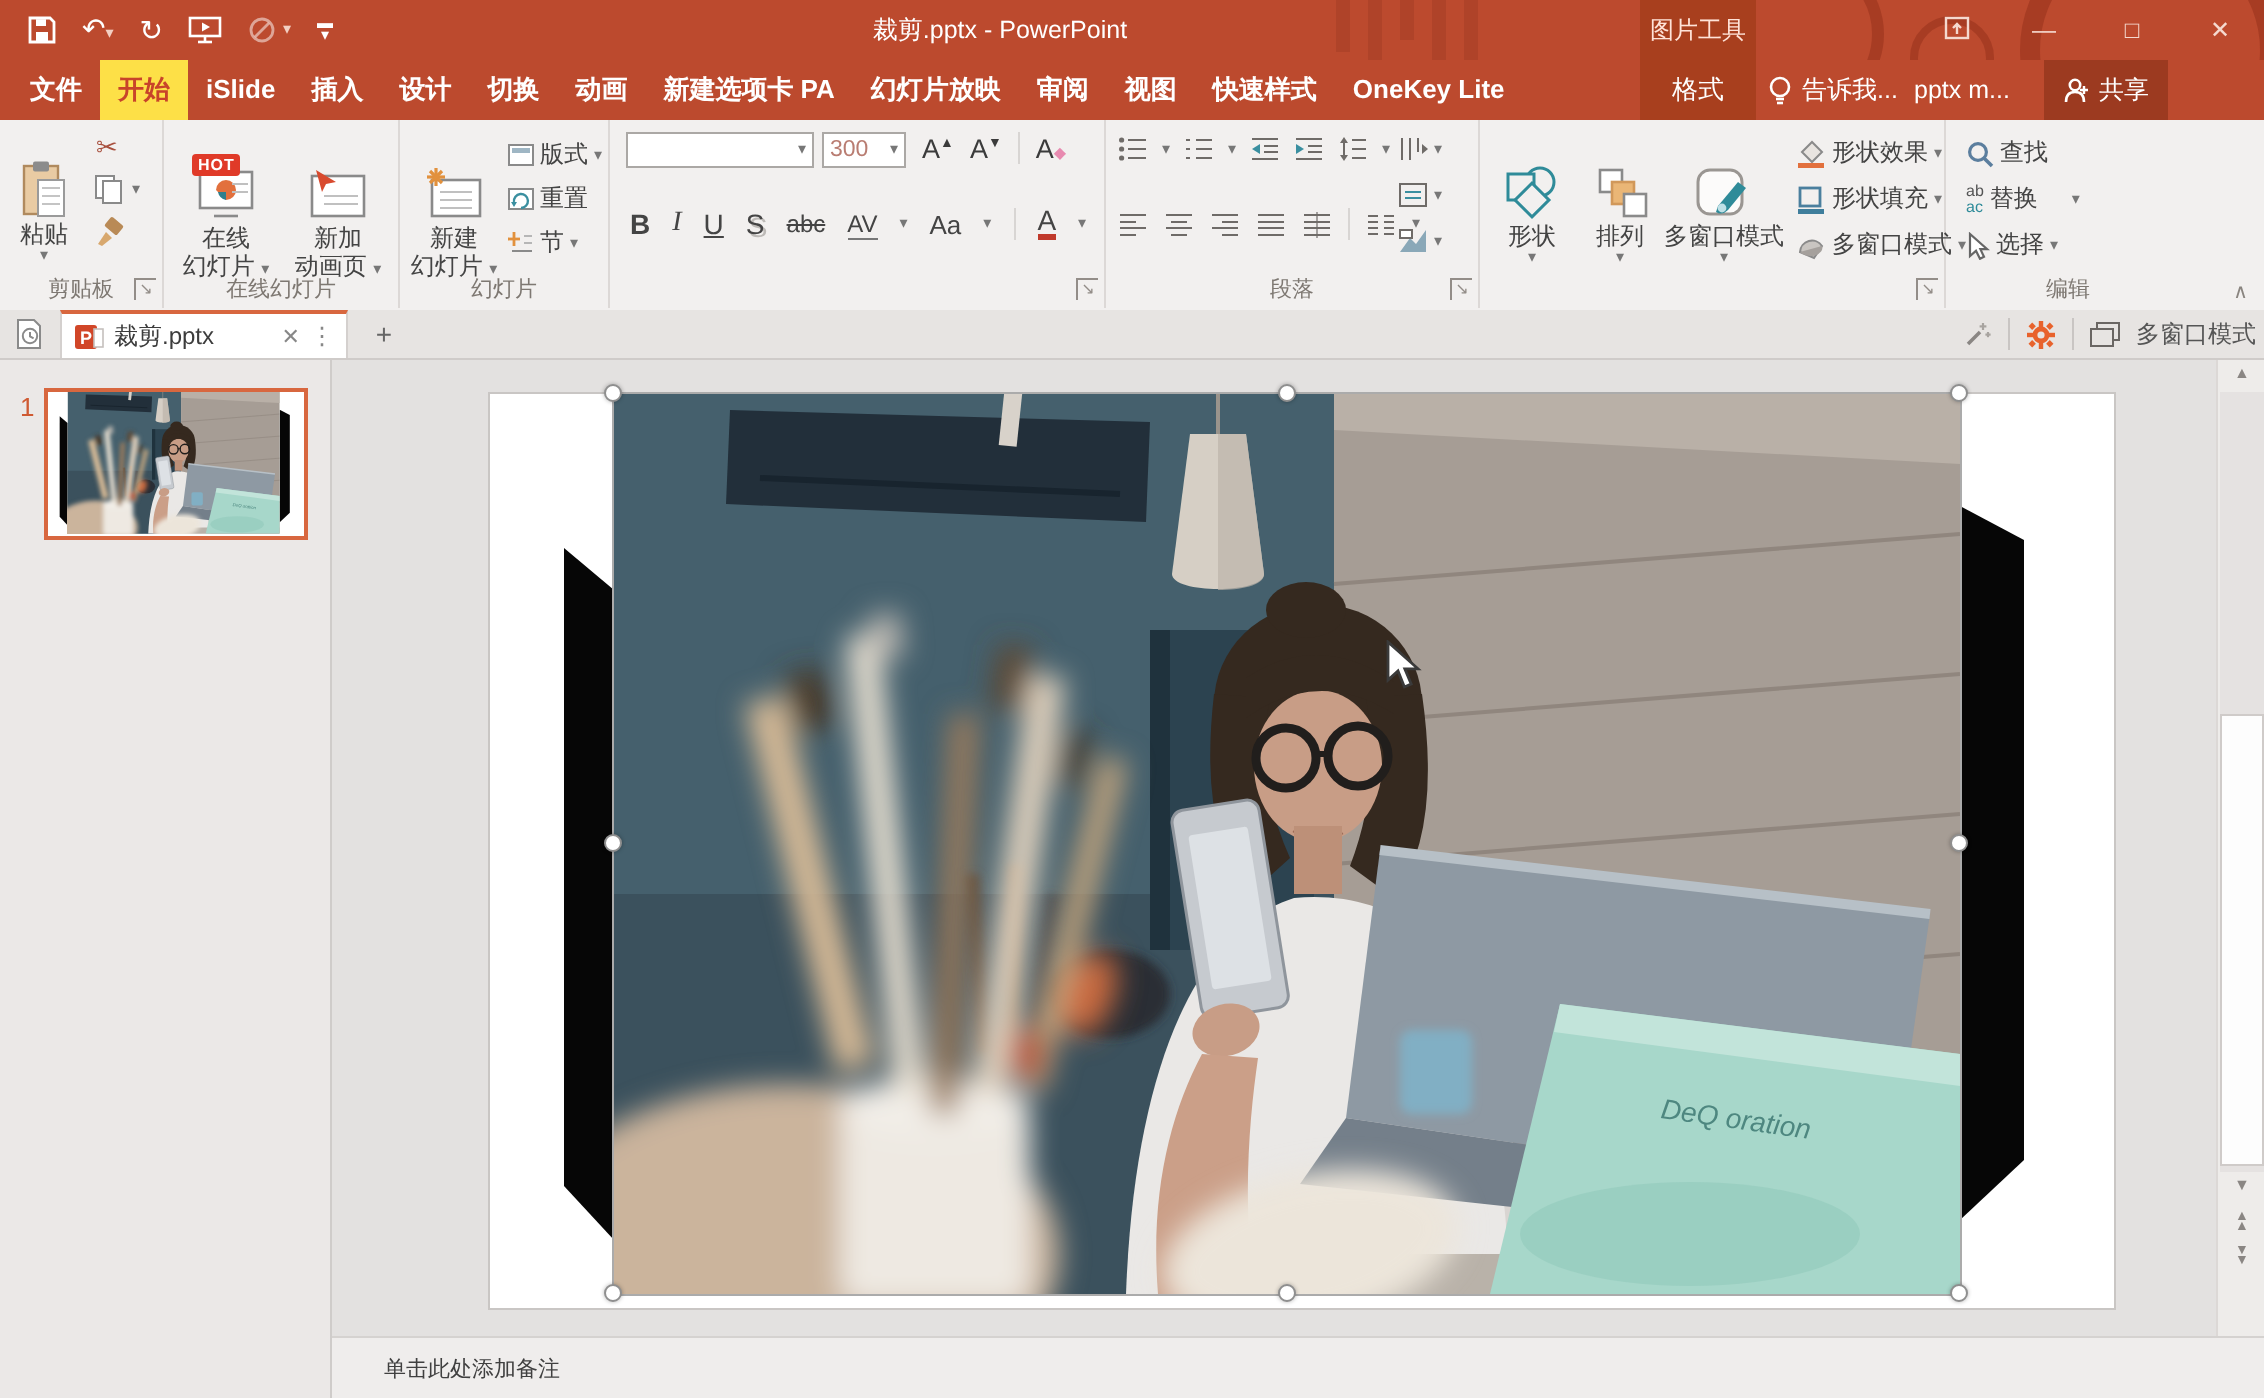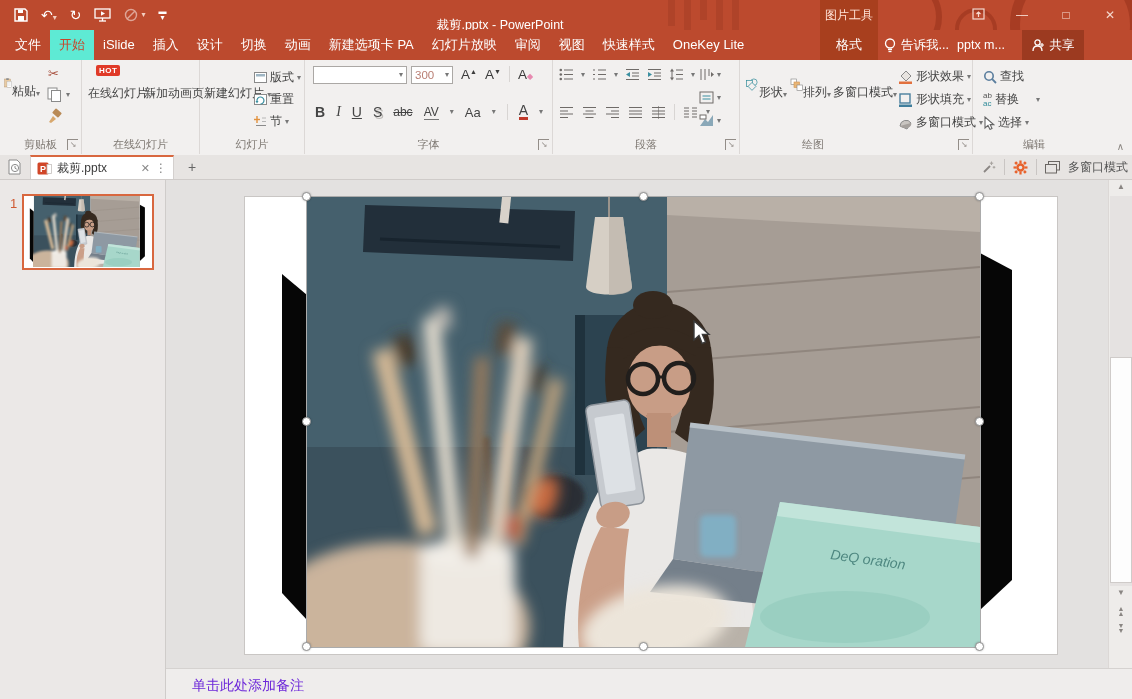--- a/index.html
+++ b/index.html
@@ -7,40 +7,40 @@
        font-family:"Liberation Sans","DejaVu Sans",sans-serif;-webkit-font-smoothing:antialiased;}
   .abs{position:absolute;}
   
   #titlebar{position:absolute;left:0;top:0;width:1132px;height:30px;background:#bc4a2e;overflow:hidden;}
   #tabrow{position:absolute;left:0;top:30px;width:1132px;height:30px;background:#bc4a2e;}
   .deco{position:absolute;border-radius:50%;border:6px solid rgba(150,50,28,.55);pointer-events:none;}
   .deco2{position:absolute;background:rgba(160,60,35,.45);pointer-events:none;}
   #ctxband{position:absolute;left:820px;top:0;width:58px;height:60px;background:#a83f1e;}
   #qat{position:absolute;left:14px;top:0;height:30px;display:flex;align-items:center;gap:13px;color:#fff;}
   .qic{font-size:14px;line-height:14px;color:#fff;}
-  #title{position:absolute;left:0;top:0;width:1000px;text-align:center;line-height:30px;color:#fff;font-size:12.5px;margin-top:10px;}
+  #title{position:absolute;left:0;top:0;width:1000px;text-align:center;line-height:30px;color:#fff;font-size:12.5px;}
   #ctxlabel{position:absolute;left:820px;top:0;width:58px;text-align:center;line-height:30px;color:#ffe3d8;font-size:12px;}
   #wincontrols{position:absolute;right:0;top:0;height:30px;display:flex;align-items:center;color:#f5d9cf;}
   #wincontrols .wc{width:44px;text-align:center;font-size:12px;}
   
-  #tabs{position:absolute;left:6px;top:0;height:30px;display:flex;}
+  #tabs{position:absolute;left:6px;top:0;height:30px;display:flex;font-weight:bold;}
   .tab{padding:0 9px;line-height:30px;font-size:13px;color:#fff;white-space:nowrap;}
-  .tab.active{background:#5eead4;color:#c8442a;}
+  .tab.active{background:#fde047;color:#c8442a;}
   #tab-format{position:absolute;left:820px;top:0;width:58px;text-align:center;line-height:30px;font-size:13px;color:#fff;}
   #tellme{position:absolute;left:884px;top:0;height:30px;display:flex;align-items:center;gap:5px;color:#fff;font-size:12.5px;}
   #username{position:absolute;left:957px;top:0;line-height:30px;color:#fff;font-size:12.5px;}
   #sharebtn{position:absolute;left:1022px;top:0;width:62px;height:30px;background:#9c3a20;color:#fff;font-size:12.5px;
             display:flex;align-items:center;justify-content:center;gap:5px;}
   
   #ribbon{position:absolute;left:0;top:60px;width:1132px;height:95px;background:#f2f0ef;border-bottom:1px solid #cdc9c7;display:flex;}
   .grp{position:relative;height:94px;border-right:1px solid #dcd8d6;box-sizing:border-box;flex:none;}
   .glabel{position:absolute;bottom:2px;left:0;right:0;text-align:center;font-size:11px;color:#7e7872;}
   .dlg{position:absolute;right:3px;bottom:4px;width:10px;height:10px;border-left:1px solid #938d88;border-top:1px solid #938d88;
        font-size:8px;line-height:10px;color:#938d88;text-align:center;}
-  .bigbtn{position:absolute;top:8px;display:flex;flex-direction:row;align-items:flex-end;color:#444;}
+  .bigbtn{position:absolute;top:20px;display:flex;flex-direction:column;align-items:center;color:#444;}
   .bigbtn .bl{font-size:12px;line-height:14px;text-align:center;white-space:nowrap;}
   .caret{font-size:8px;color:#777;line-height:8px;}
   .srow{position:absolute;display:flex;align-items:center;gap:3px;font-size:12px;color:#444;white-space:nowrap;}
   .combo{position:absolute;height:18px;background:#fff;border:1px solid #aba8a5;font-size:11.5px;color:#b97d72;
          display:flex;align-items:center;padding:0 3px;box-sizing:border-box;}
   .combo .cv{flex:1;}
   .fbtn{font-size:13.5px;color:#3b3b3b;}
   .hot{position:absolute;top:-3px;left:8px;background:#e03a28;color:#fff;font-size:8px;font-weight:bold;
        padding:1px 3px;border-radius:2px;letter-spacing:.5px;}
   svg{display:block;}
@@ -62,21 +62,21 @@
   .hnd{position:absolute;width:9px;height:9px;background:#fff;border:1px solid #8f8f8f;border-radius:50%;
        box-shadow:0 0 2px rgba(0,0,0,.3);box-sizing:border-box;}
   #cursor{position:absolute;left:526px;top:140px;}
   
   #scroll{position:absolute;left:1108px;top:180px;width:24px;height:488px;background:#eeecea;border-left:1px solid #dcd8d6;box-sizing:border-box;}
   .sbtn{position:absolute;left:1px;width:22px;text-align:center;color:#8a8683;}
   #strack{position:absolute;left:1px;top:16px;width:22px;height:390px;background:#e5e2e1;}
   #sthumb{position:absolute;left:1px;top:177px;width:22px;height:226px;background:#fdfdfd;border:1px solid #cfcbc9;box-sizing:border-box;}
   
   #notes{position:absolute;left:166px;top:668px;width:966px;height:31px;background:#efedec;border-top:1px solid #d5d2d0;box-sizing:border-box;}
-  #notes span{display:block;padding:8px 4px 0 26px;font-size:14px;color:#6d28d9;}
+  #notes span{display:block;padding:8px 4px 0 26px;font-size:11px;color:#404040;}
 </style>
 </head>
 <body>
 
 <svg width="0" height="0" style="position:absolute">
   <defs>
     <filter id="fb" x="-30%" y="-30%" width="160%" height="160%">
         <feGaussianBlur stdDeviation="7"></feGaussianBlur>
       </filter>
     <filter id="fm" x="-30%" y="-30%" width="160%" height="160%">
@@ -388,21 +388,20 @@
         <span style="font-size:14px;text-shadow:1.5px 1.5px 0 #bdbab7">S</span>
         <span style="font-size:12px;text-decoration:line-through">abc</span>
         <span style="font-size:12px;border-bottom:1px solid #777">AV</span>
         <span class="caret">▾</span>
         <span style="font-size:13px">Aa</span>
         <span class="caret">▾</span>
         <span style="width:1px;height:16px;background:#d8d5d3"></span>
         <span style="font-size:14px;border-bottom:3px solid #c0392b;line-height:13px">A</span>
         <span class="caret">▾</span>
       </div>
-      <div class="glabel">字体</div>
       <span class="dlg">↘</span>
     </div>
 
     <div class="grp" style="width:187px">
       <div class="srow" style="left:6px;top:8px;gap:7px">
         <span>
             <svg width="15" height="13" viewBox="0 0 15 13">
               <g fill="#6f6b68">
                 <circle cx="1.8" cy="2" r="1.3"></circle>
                 <circle cx="1.8" cy="6.5" r="1.3"></circle>
@@ -609,21 +608,20 @@
           <span class="caret">▾</span>
       </div>
       <div class="srow" style="left:158px;top:54px">
         <svg width="15" height="14" viewBox="0 0 15 14">
             <path d="M2,10 a6,6 0 0 1 11,-3 l-4,6 z" fill="#c9c5c1" stroke="#8a8a8a"></path>
             <path d="M13,7 a6,4 0 0 1 -11,3" fill="#a5a09c"></path>
           </svg>
         <span>多窗口模式</span>
           <span class="caret">▾</span>
       </div>
-      <div class="glabel" style="text-align:left;padding-left:62px">绘图</div>
       <span class="dlg">↘</span>
     </div>
 
     <div class="grp" style="width:122px;border-right:none">
       <div class="srow" style="left:10px;top:8px">
         <svg width="14" height="14" viewBox="0 0 14 14">
             <circle cx="6" cy="6" r="4.2" fill="none" stroke="#5b7e9e" stroke-width="1.6"></circle>
             <line x1="9.2" y1="9.2" x2="13" y2="13" stroke="#5b7e9e" stroke-width="1.8"></line>
           </svg>
         <span>查找</span>

